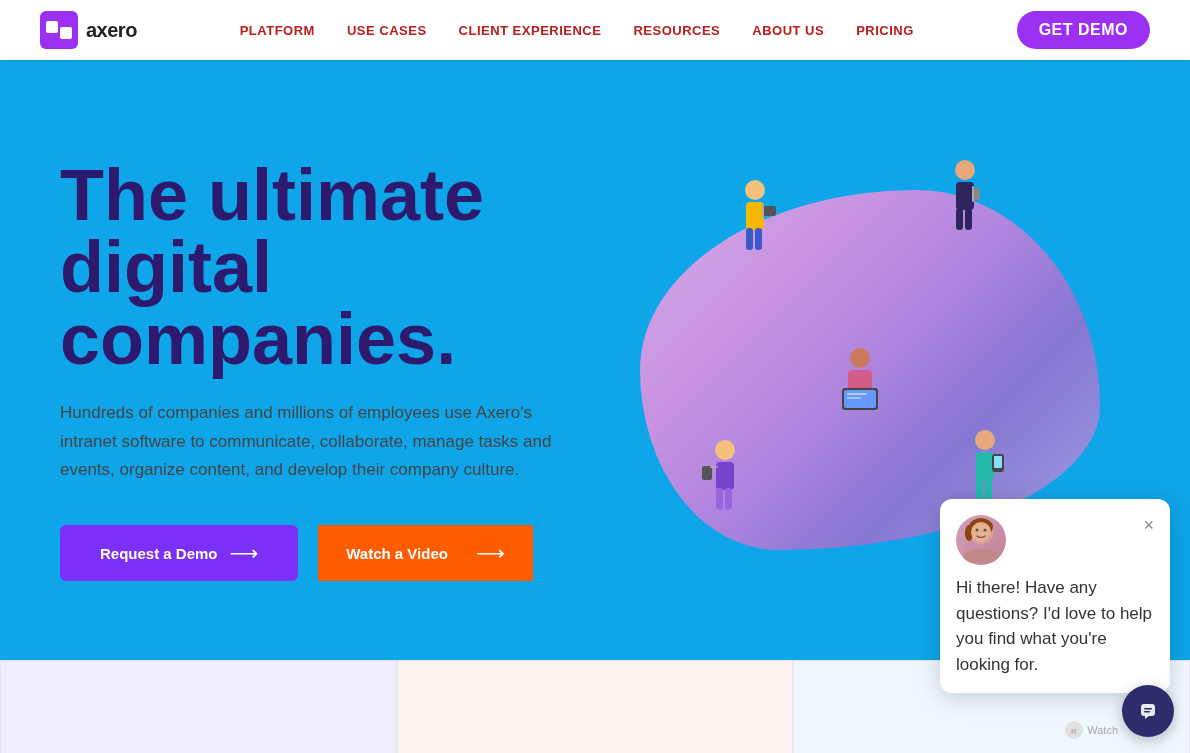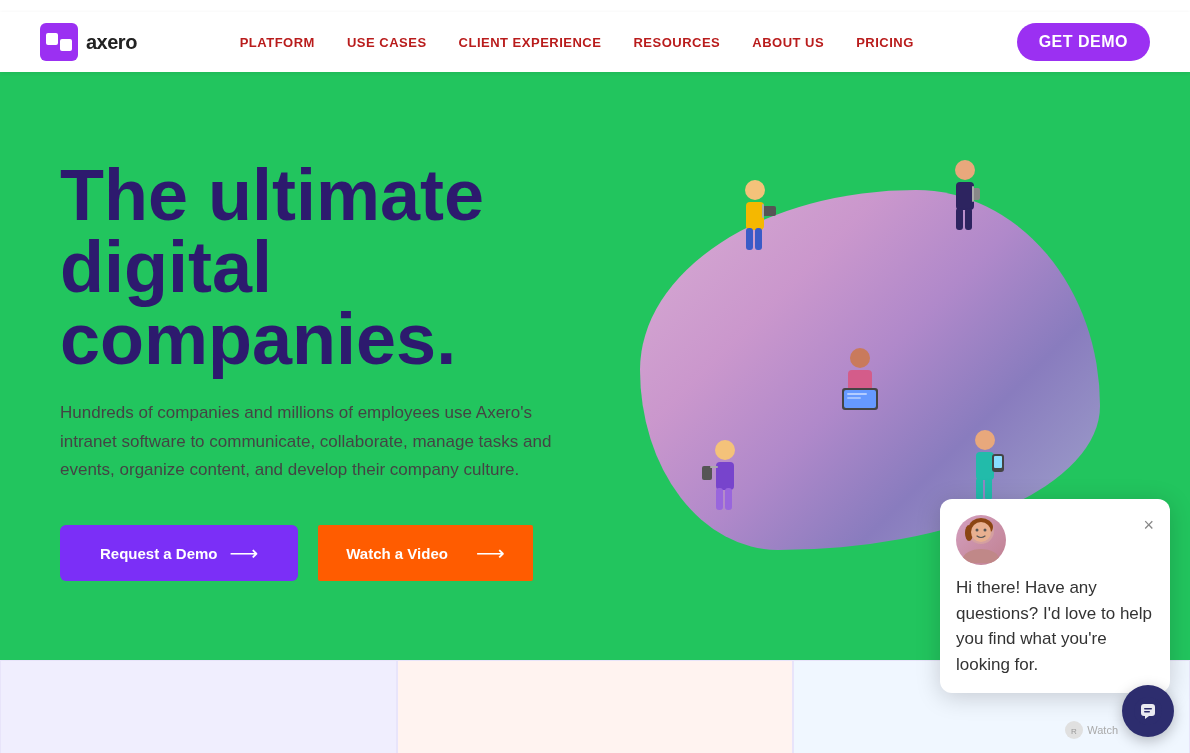--- a/index.html
+++ b/index.html
@@ -8,21 +8,21 @@
     
     .navbar {
       display: flex;
       align-items: center;
       justify-content: space-between;
       padding: 0 40px;
       height: 60px;
       background: #fff;
       box-shadow: 0 1px 4px rgba(0,0,0,0.08);
       position: sticky;
-      top: 12px;
+      top: 0;
       z-index: 100;
     }
     .logo {
       display: flex;
       align-items: center;
       gap: 8px;
       text-decoration: none;
     }
     .logo-icon {
       width: 38px;
@@ -54,21 +54,21 @@
       letter-spacing: 0.5px;
       text-transform: uppercase;
     }
 
     
     .hero {
       display: flex;
       align-items: center;
       justify-content: space-between;
       padding: 60px 60px 40px 60px;
-      background: #22c55e;
+      background: #0ea5e9;
       min-height: 600px;
       position: relative;
       overflow: hidden;
     }
     .hero-left {
       max-width: 560px;
       z-index: 2;
     }
     .hero-title {
       font-size: 72px;

